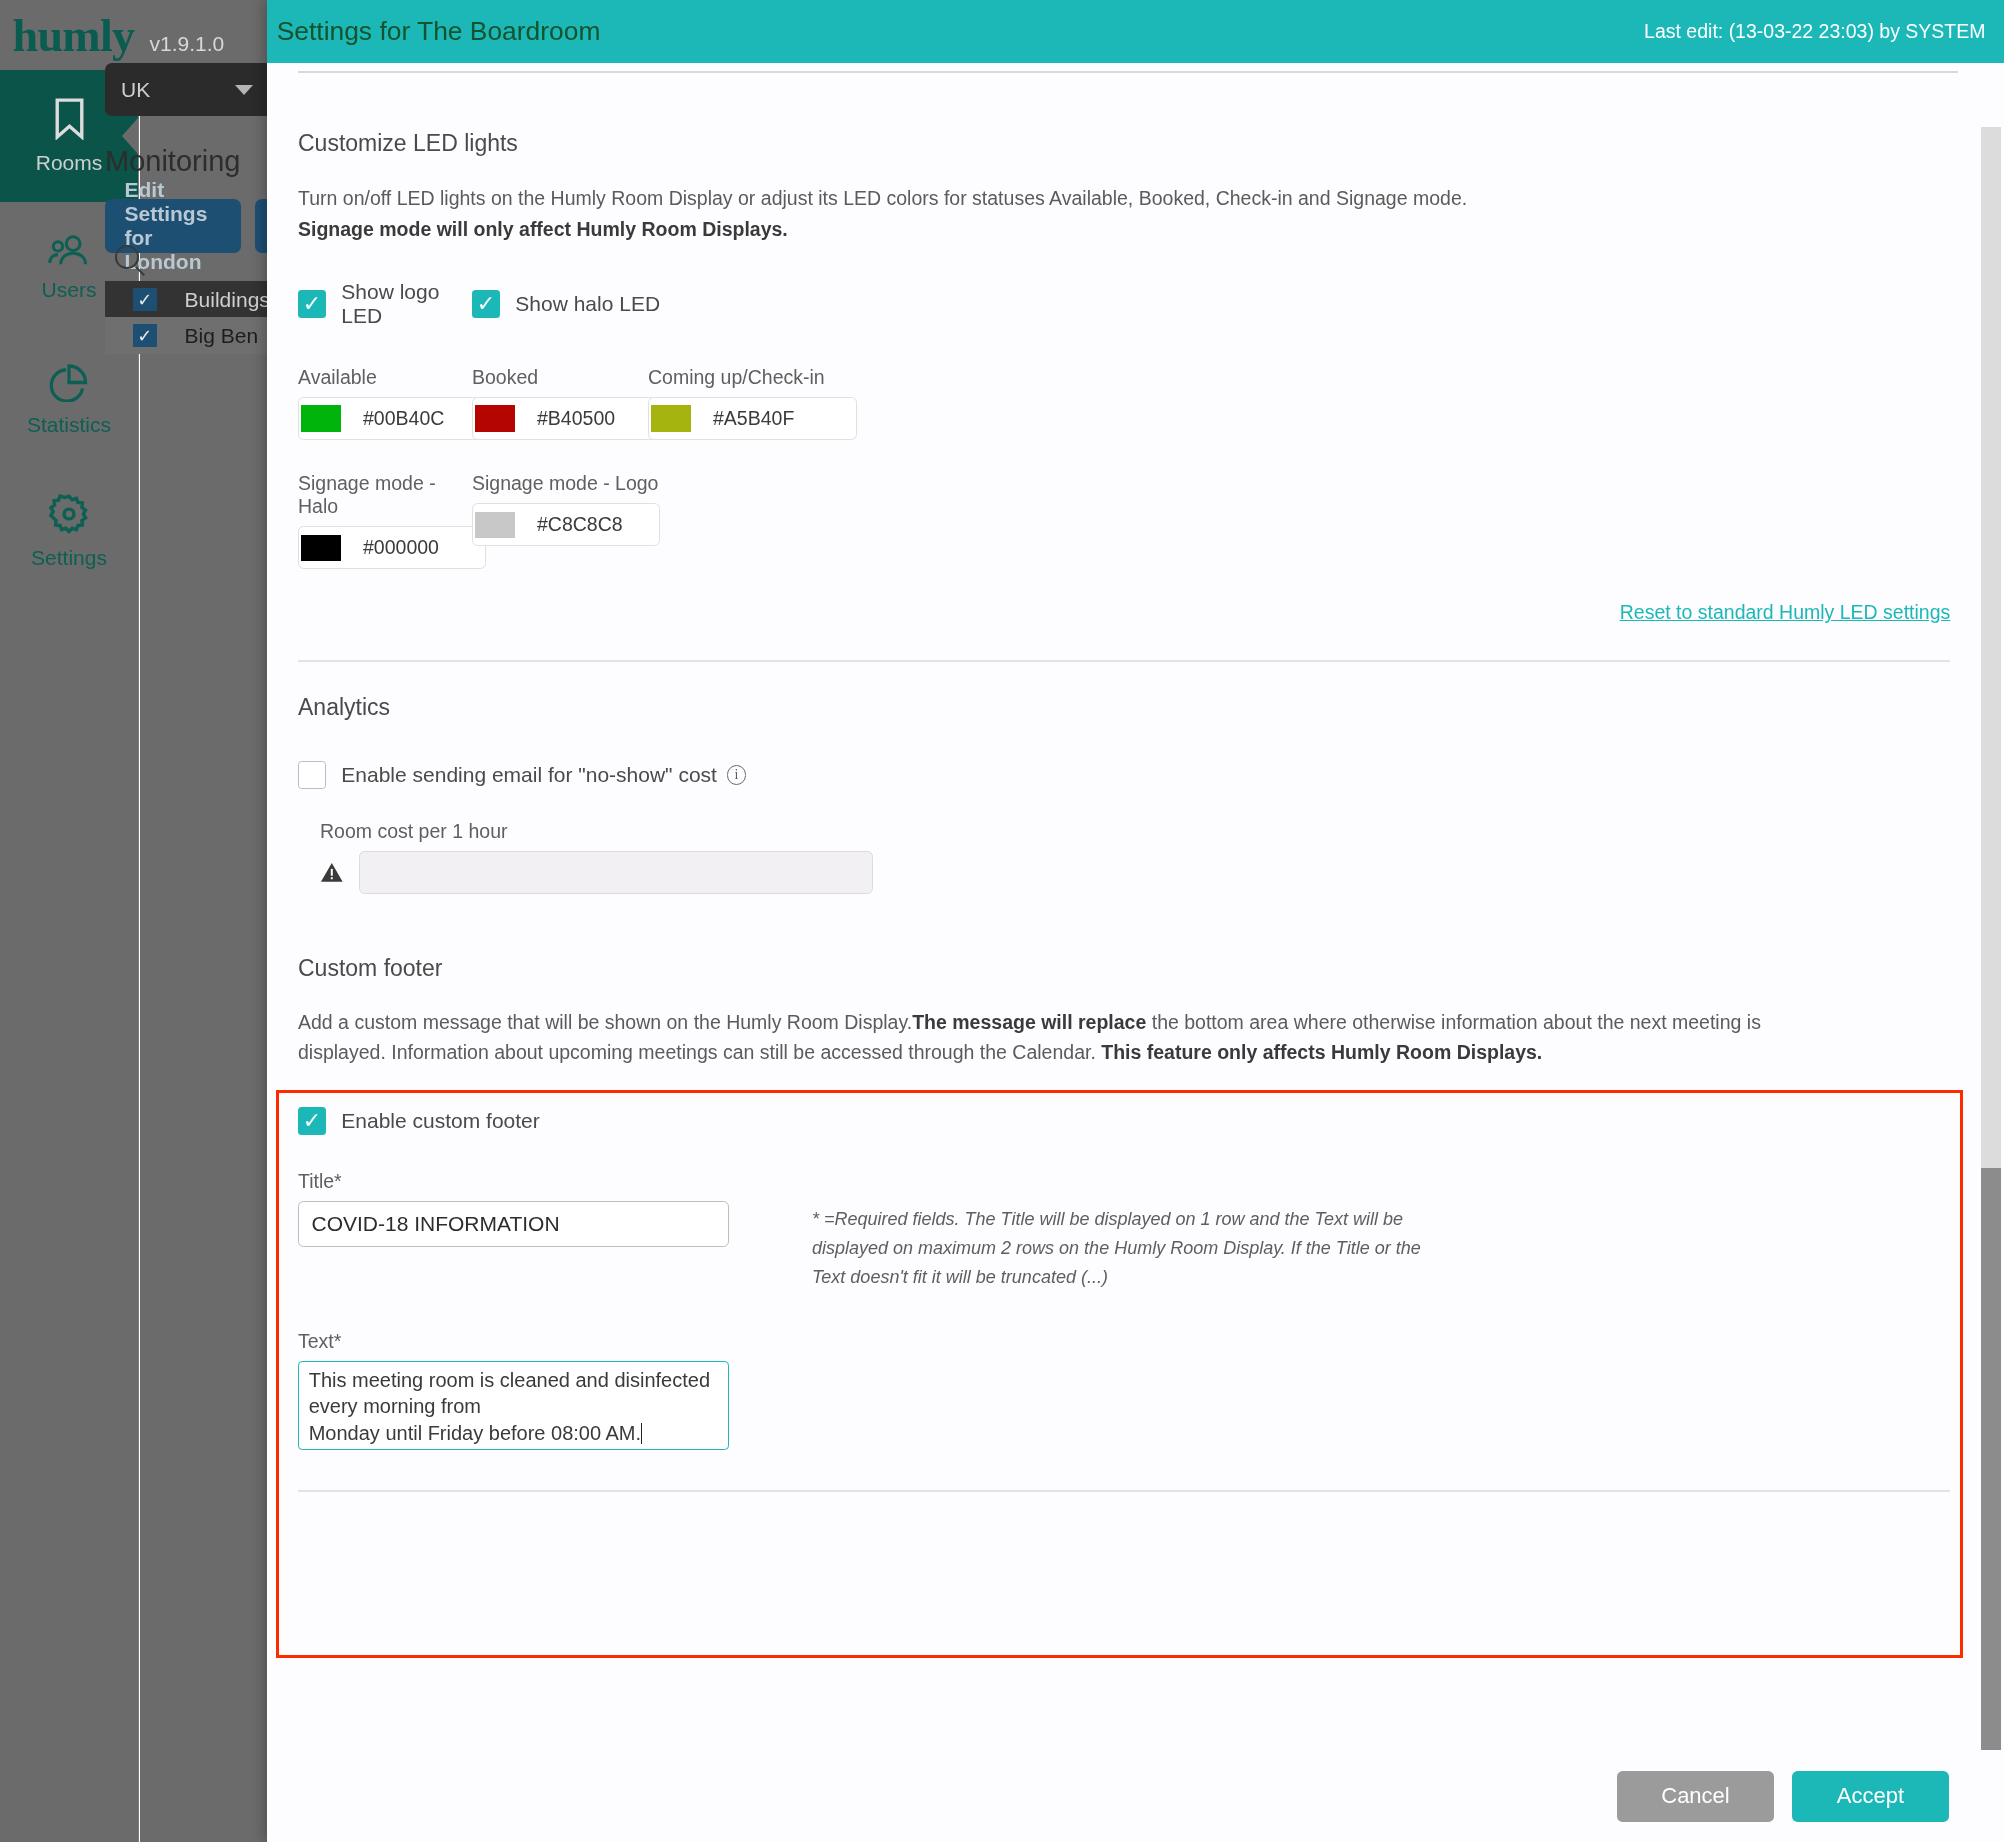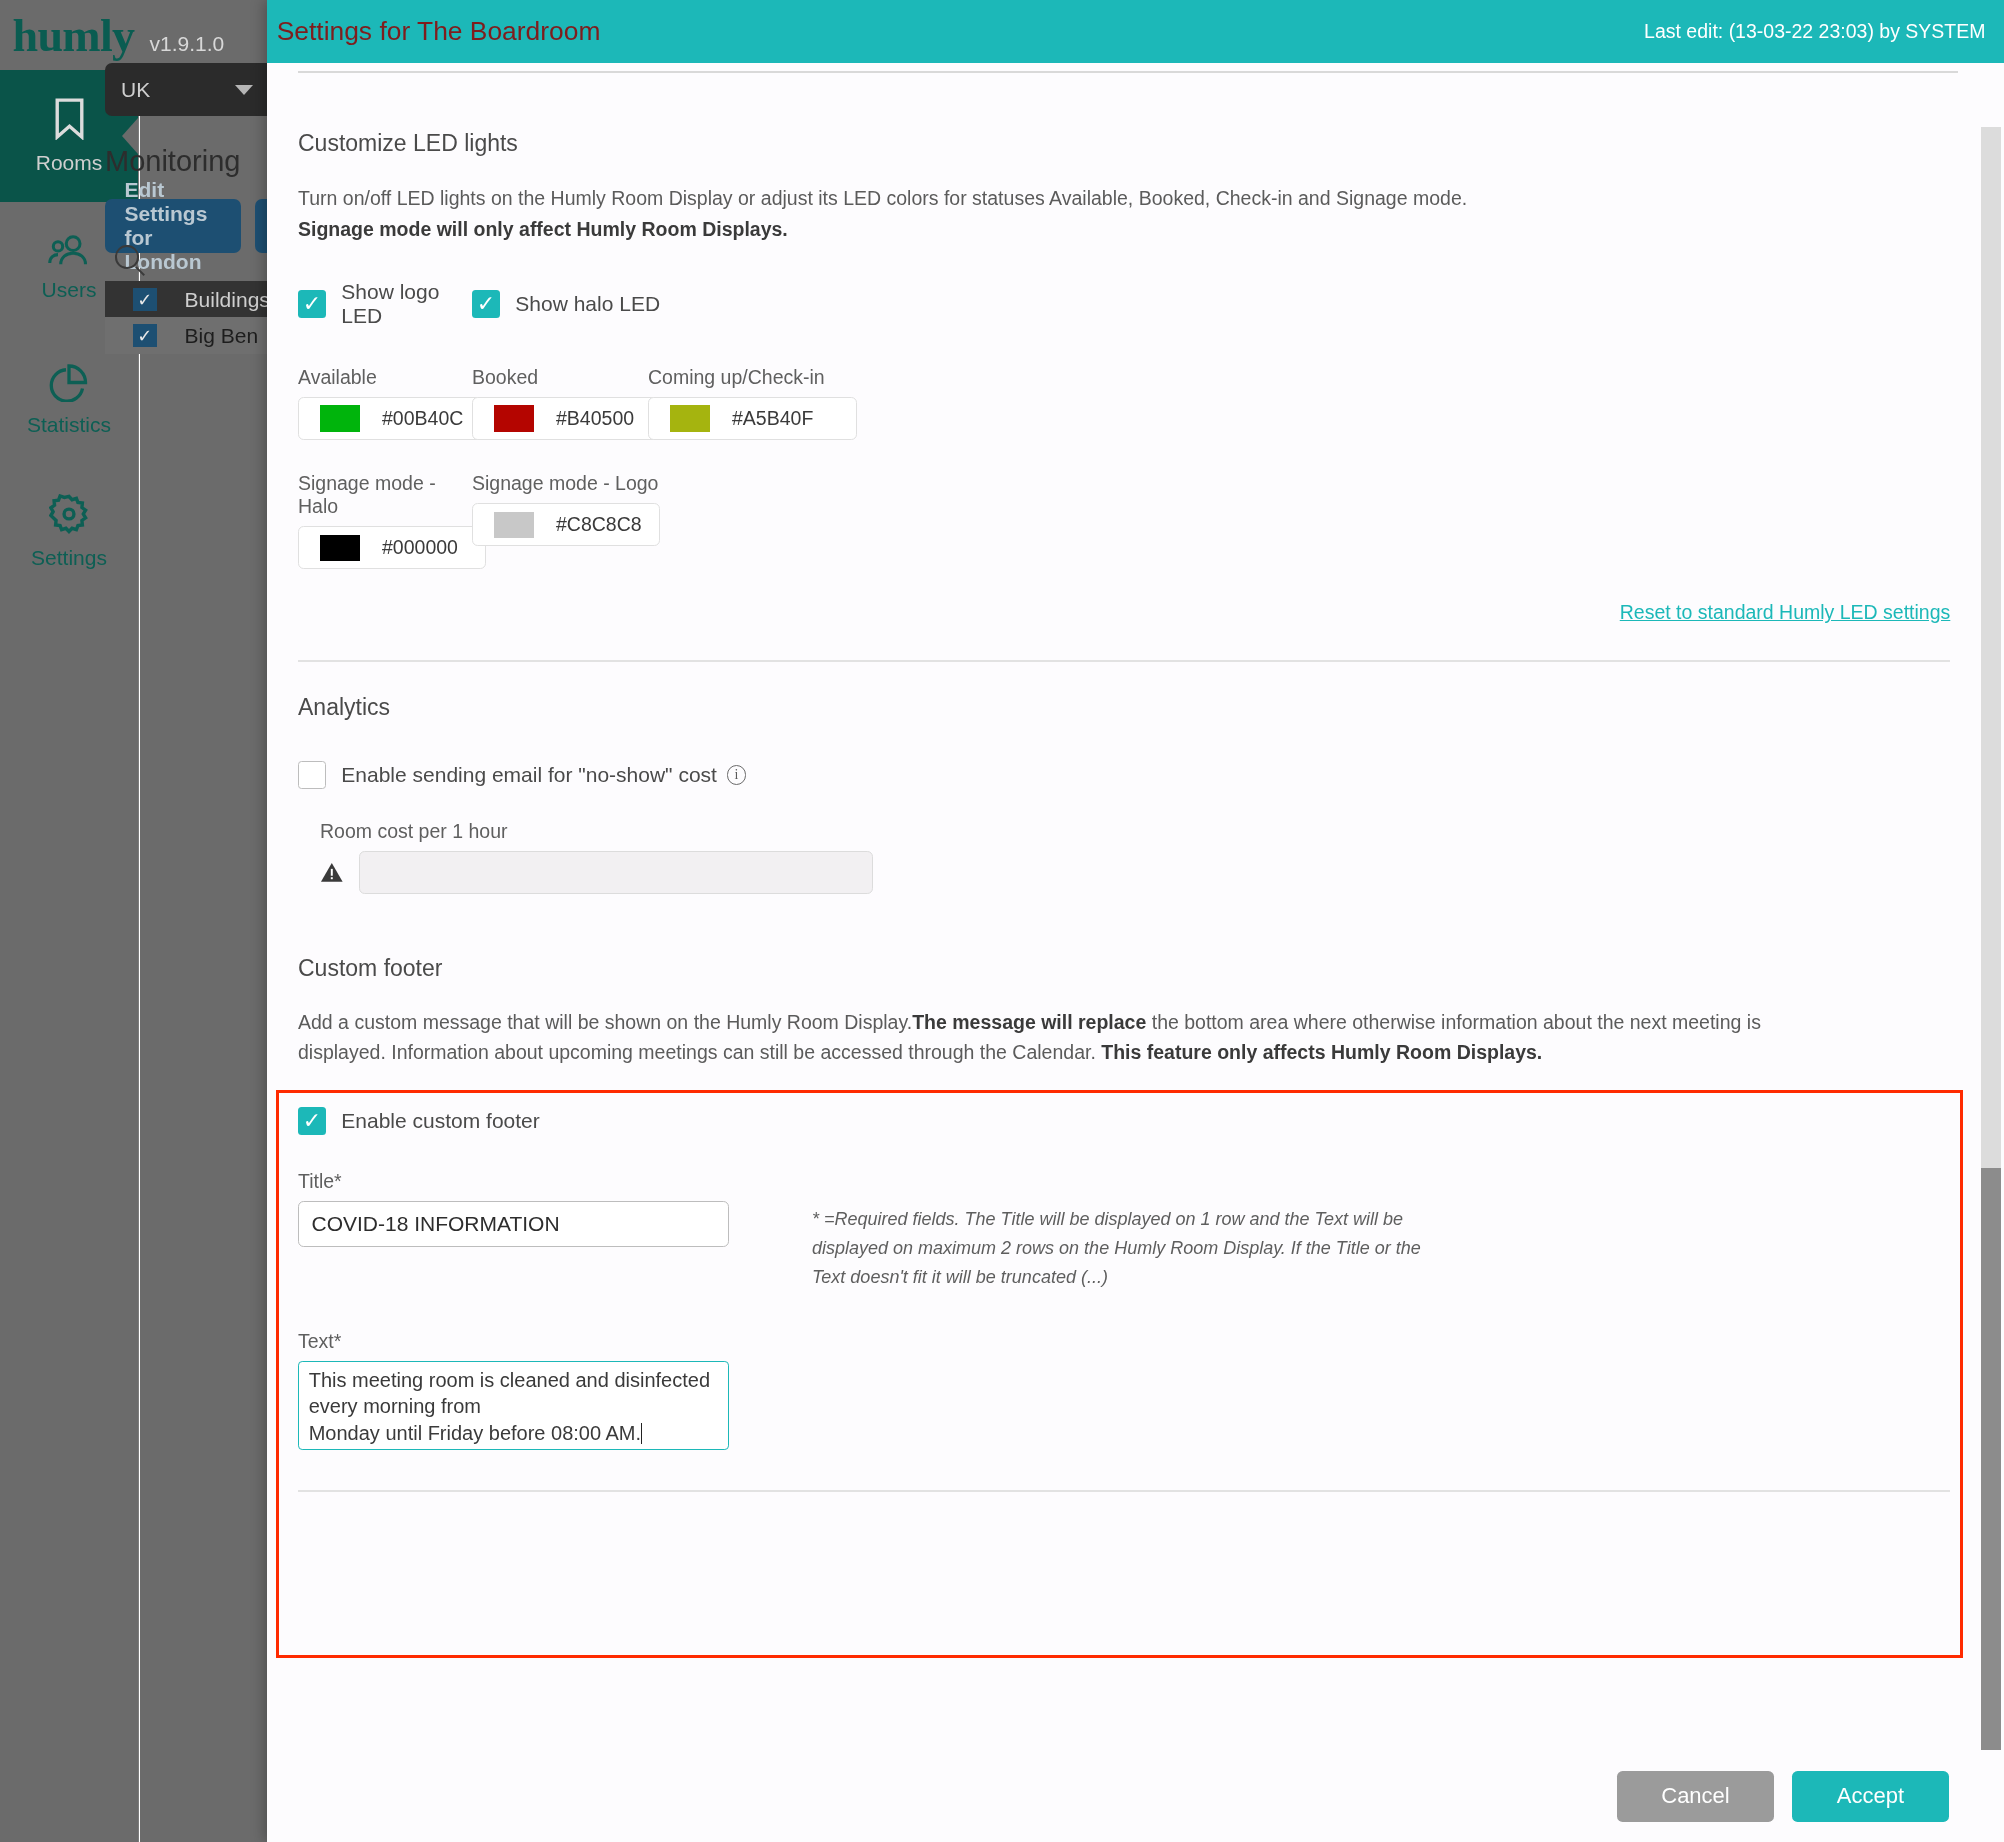--- a/index.html
+++ b/index.html
@@ -107,21 +107,21 @@
     position: absolute; left: 267px; top: 0; width: 1738px; height: 1842px;
     background: #fdfcfe;
     display: flex; flex-direction: column;
     box-shadow: -2.8px 0 12.5px rgba(0,0,0,.25);
   }
   #modal-header {
     height: 63px; background: #1cb8b8; flex: 0 0 auto;
     display: flex; align-items: center; justify-content: space-between;
     padding: 0 19.5px 0 9.7px; position: relative;
   }
-  #modal-title { color: #7f1d1d; font-size: 26.4px; }
+  #modal-title { color: #14532d; font-size: 26.4px; }
   #modal-lastedit { color: #ffffff; font-size: 19.5px; }
 
   #modal-body {
     flex: 1 1 auto; position: relative; overflow: hidden;
     padding: 0 7px 0 0;
   }
   .top-rule {
     position: absolute; left: 31px; right: 47px; top: 8.3px;
     height: 1.4px; background: #d9d9d9;
   }
@@ -143,21 +143,21 @@
     flex: 0 0 auto;
   }
   .checkbox.on { background: #1cb8b8; color: #ffffff; font-size: 22px; }
   .checkbox.off { background: #fff; border: 1.4px solid #bdbdbd; }
   .cb-label { font-size: 21px; color: #4a4a4a; margin-left: 15.3px; }
 
   .field-label { font-size: 19.5px; color: #5f5f5f; }
   .color-box {
     width: 188px; height: 43px; border: 0.7px solid #e0e0e0;
     border-radius: 5.6px; background: #fff;
-    display: flex; align-items: center; padding: 0 21px;
+    display: flex; align-items: center; padding: 0 2px;
   }
   .swatch { width: 40px; height: 26.4px; flex: 0 0 auto; }
   .hexval { font-size: 19.5px; color: #3a3a3a; margin-left: 22px; }
 
   .reset-link {
     font-size: 19.5px; color: #1cb8b8; text-decoration: underline;
   }
   .divider { height: 1.4px; background: #e2e2e2; }
 
   .info-icon {

